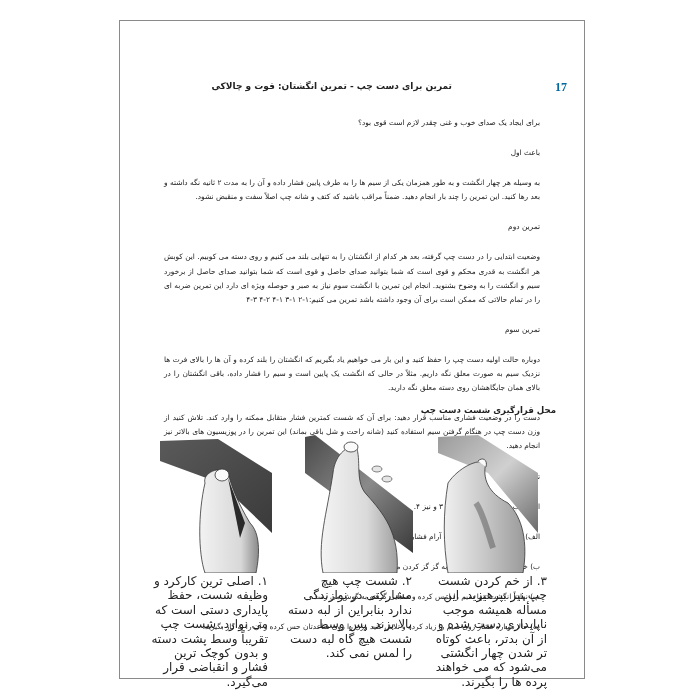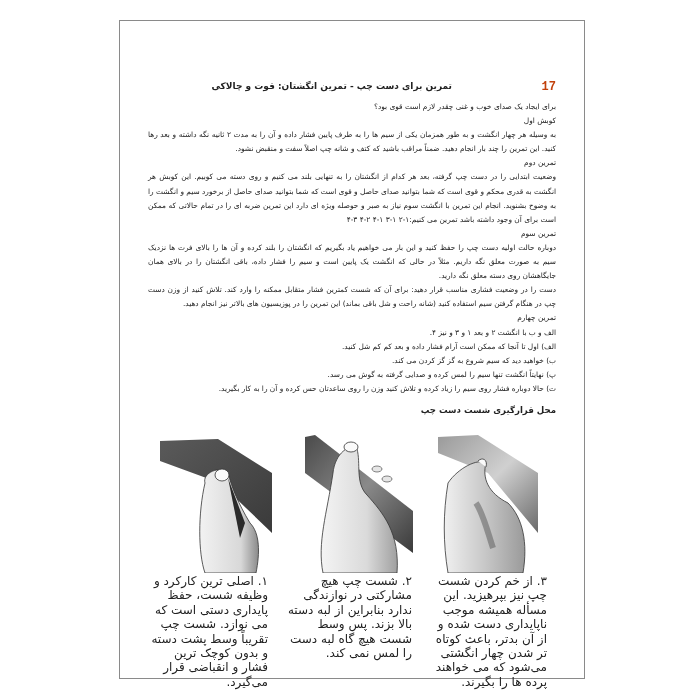--- a/index.html
+++ b/index.html
@@ -1,27 +1,27 @@
 <!DOCTYPE html>
 <html><head>
 <meta charset="utf-8">
 <style>
   html, body { margin:0; padding:0; background:#ffffff; }
   body { width:700px; height:700px; position:relative; overflow:hidden;
          font-family:"DejaVu Sans", sans-serif; color:#222; }
   .page { position:absolute; left:119px; top:20px; width:466px; height:659px;
           border:1px solid #8a8a8a; background:#fff; box-sizing:border-box; }
   .header { position:absolute; top:59px; left:0; right:0; height:16px; }
-  .page-num { position:absolute; right:28px; top:0; font-family:Liberation Mono, monospace;
-              font-size:12px; font-weight:bold; color:#c2410c; }
+  .page-num { position:absolute; right:17px; top:0; font-family:Liberation Serif, serif;
+              font-size:12px; font-weight:bold; color:#0369a1; }
   .running-title { position:absolute; right:132px; top:1px; font-size:9px; font-weight:bold;
                    direction:rtl; color:#222; white-space:nowrap; }
   .body-text { position:absolute; left:28px; right:28px; top:79px; direction:rtl;
                text-align:justify; font-size:7.4px; line-height:14.1px; color:#222; }
-  .body-text p { margin:0; }
+  .body-text p { margin:16px; }
   .section-heading { position:absolute; right:28px; top:384px; direction:rtl;
                      font-size:8.6px; font-weight:bold; color:#222; }
   .figure { position:absolute; top:412px; height:140px; }
   .fig1 { left:40px; width:112px; }
   .fig2 { left:185px; width:108px; }
   .fig3 { left:318px; width:100px; }
   .figure svg { width:100%; height:100%; display:block; }
   .caption { position:absolute; top:553px; direction:rtl; text-align:right;
              font-size:12px; line-height:14.4px; color:#222; }
   .cap1 { left:30px; width:118px; }
@@ -32,21 +32,21 @@
 <body>
 
 <div class="page">
   <div class="header">
     <span class="page-num">17</span>
     <span class="running-title">تمرین برای دست چپ - تمرین انگشتان: قوت و چالاکی</span>
   </div>
 
   <div class="body-text">
     <p>برای ایجاد یک صدای خوب و غنی چقدر لازم است قوی بود؟</p>
-    <p>کوبش اول</p>
+    <p>باعث اول</p>
     <p>به وسیله هر چهار انگشت و به طور همزمان یکی از سیم ها را به طرف پایین فشار داده و آن را به مدت ۲ ثانیه نگه داشته و بعد رها کنید. این تمرین را چند بار انجام دهید. ضمناً مراقب باشید که کتف و شانه چپ اصلاً سفت و منقبض نشود.</p>
     <p>تمرین دوم</p>
     <p>وضعیت ابتدایی را در دست چپ گرفته، بعد هر کدام از انگشتان را به تنهایی بلند می کنیم و روی دسته می کوبیم. این کوبش هر انگشت به قدری محکم و قوی است که شما بتوانید صدای حاصل و قوی است که شما بتوانید صدای حاصل از برخورد سیم و انگشت را به وضوح بشنوید. انجام این تمرین با انگشت سوم نیاز به صبر و حوصله ویژه ای دارد این تمرین ضربه ای را در تمام حالاتی که ممکن است برای آن وجود داشته باشد تمرین می کنیم:۱-۲ ۱-۳ ۱-۴ ۲-۴ ۳-۴</p>
     <p>تمرین سوم</p>
     <p>دوباره حالت اولیه دست چپ را حفظ کنید و این بار می خواهیم یاد بگیریم که انگشتان را بلند کرده و آن ها را بالای فرت ها نزدیک سیم به صورت معلق نگه داریم. مثلاً در حالی که انگشت یک پایین است و سیم را فشار داده، باقی انگشتان را در بالای همان جایگاهشان روی دسته معلق نگه دارید.</p>
     <p>دست را در وضعیت فشاری مناسب قرار دهید: برای آن که شست کمترین فشار متقابل ممکنه را وارد کند. تلاش کنید از وزن دست چپ در هنگام گرفتن سیم استفاده کنید (شانه راحت و شل باقی بماند) این تمرین را در پوزیسیون های بالاتر نیز انجام دهید.</p>
     <p>تمرین چهارم</p>
     <p>الف و ب با انگشت ۲ و بعد ۱ و ۳ و نیز ۴.</p>
     <p>الف) اول تا آنجا که ممکن است آرام فشار داده و بعد کم کم شل کنید.</p>
     <p>ب) خواهید دید که سیم شروع به گز گز کردن می کند.</p>

